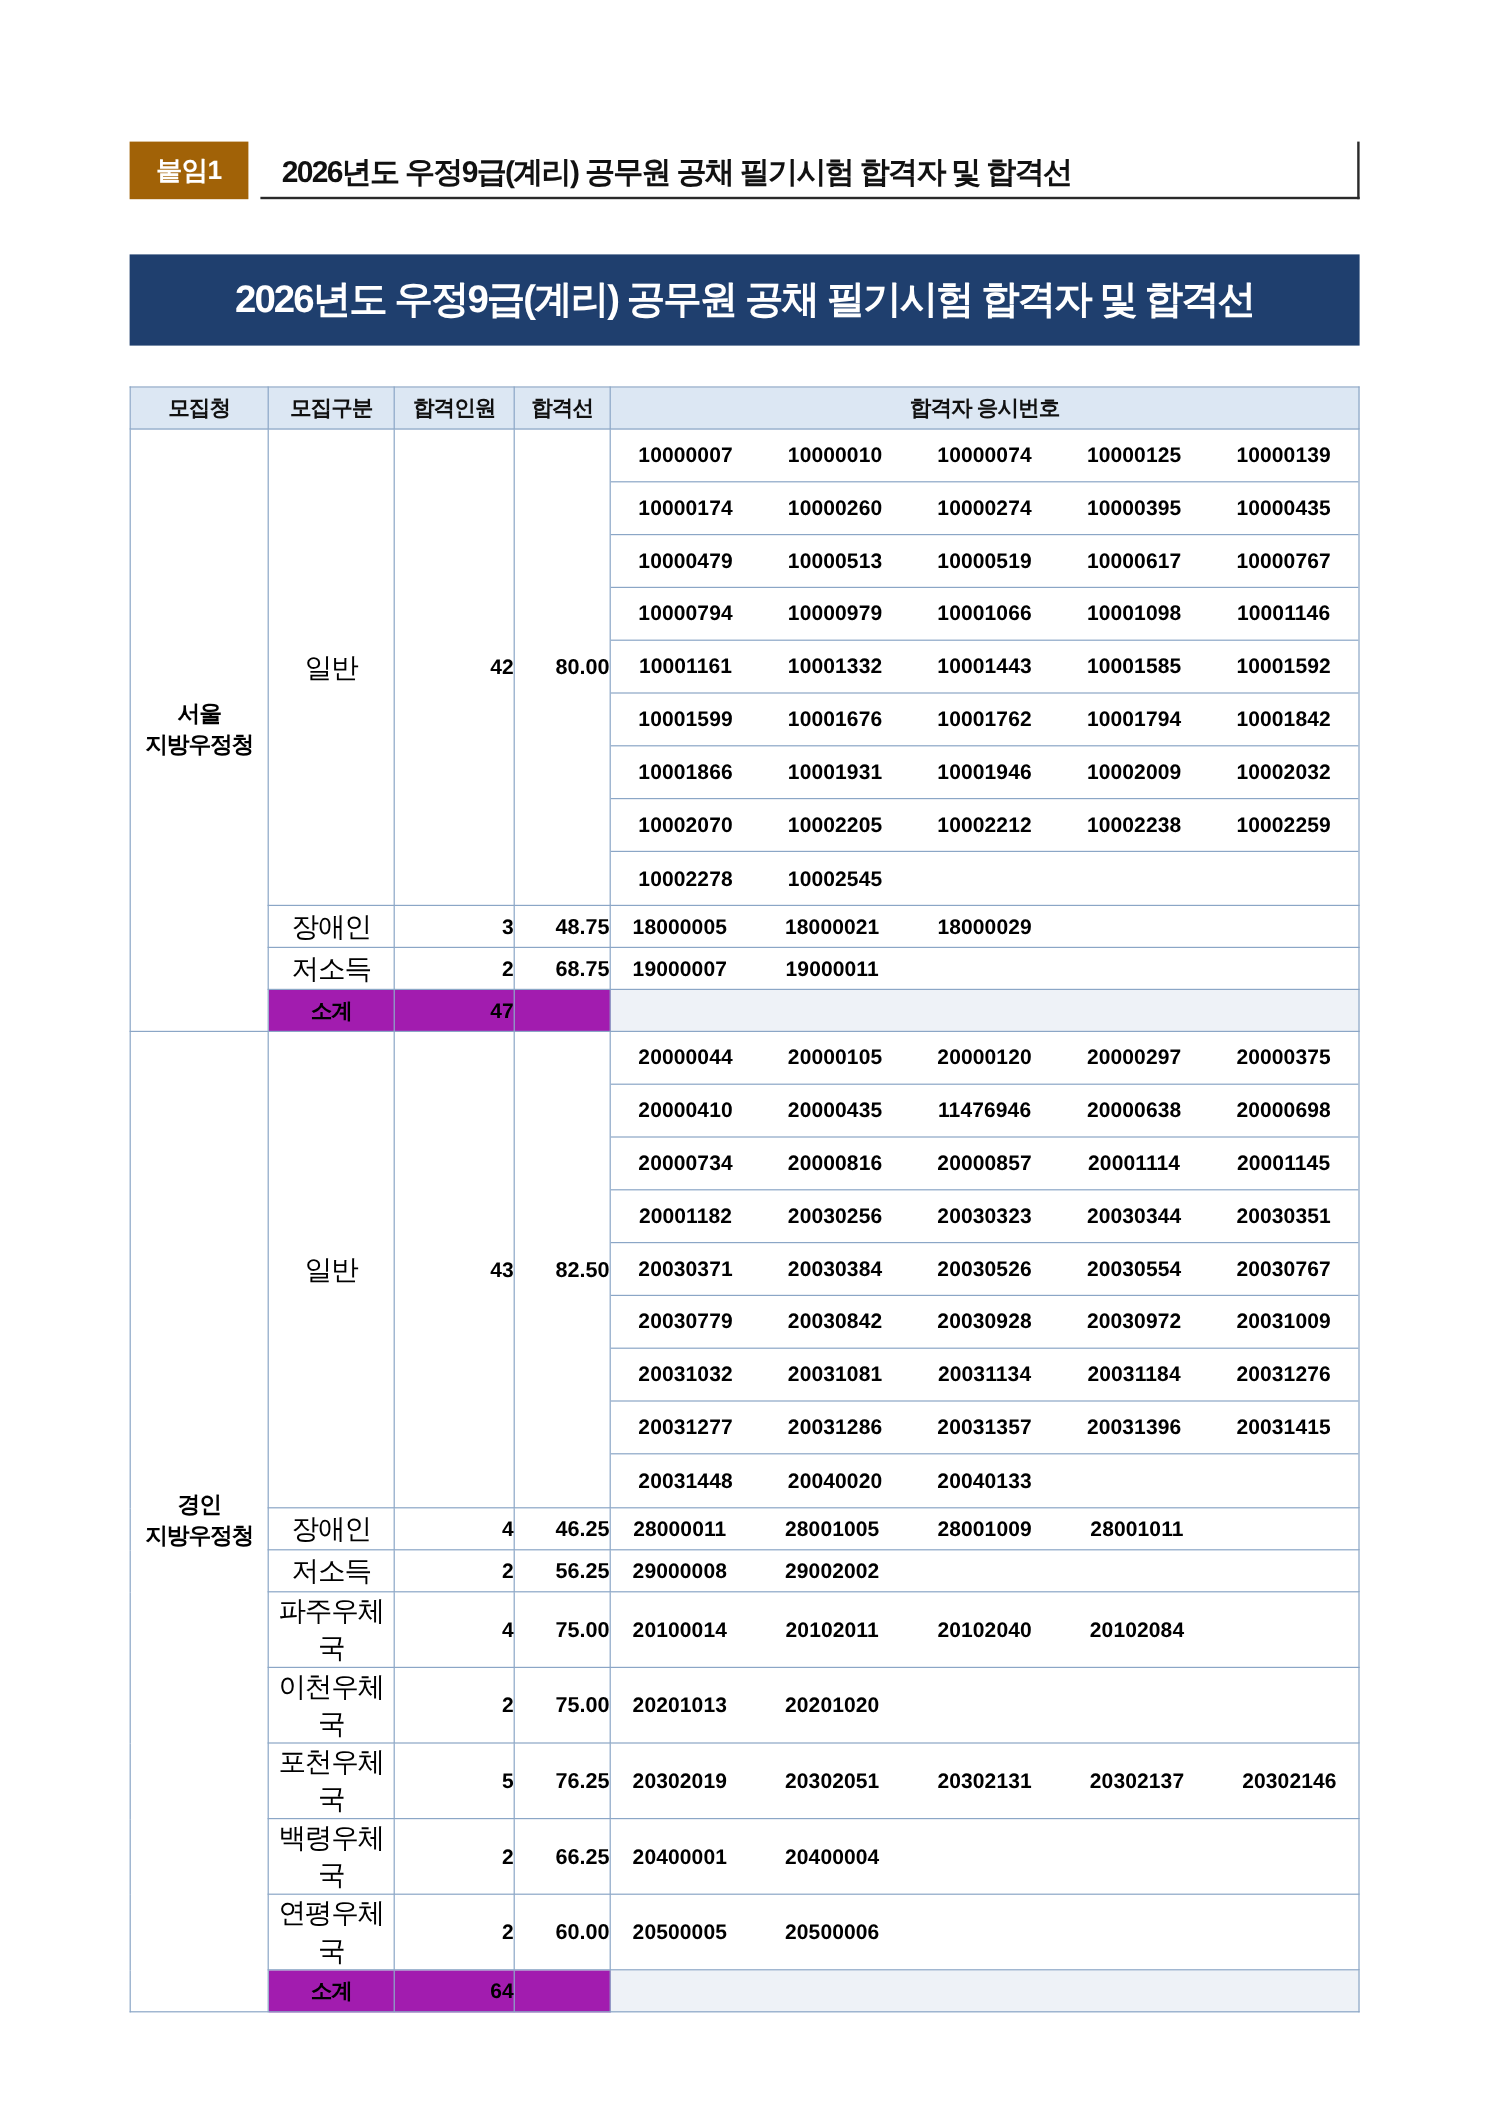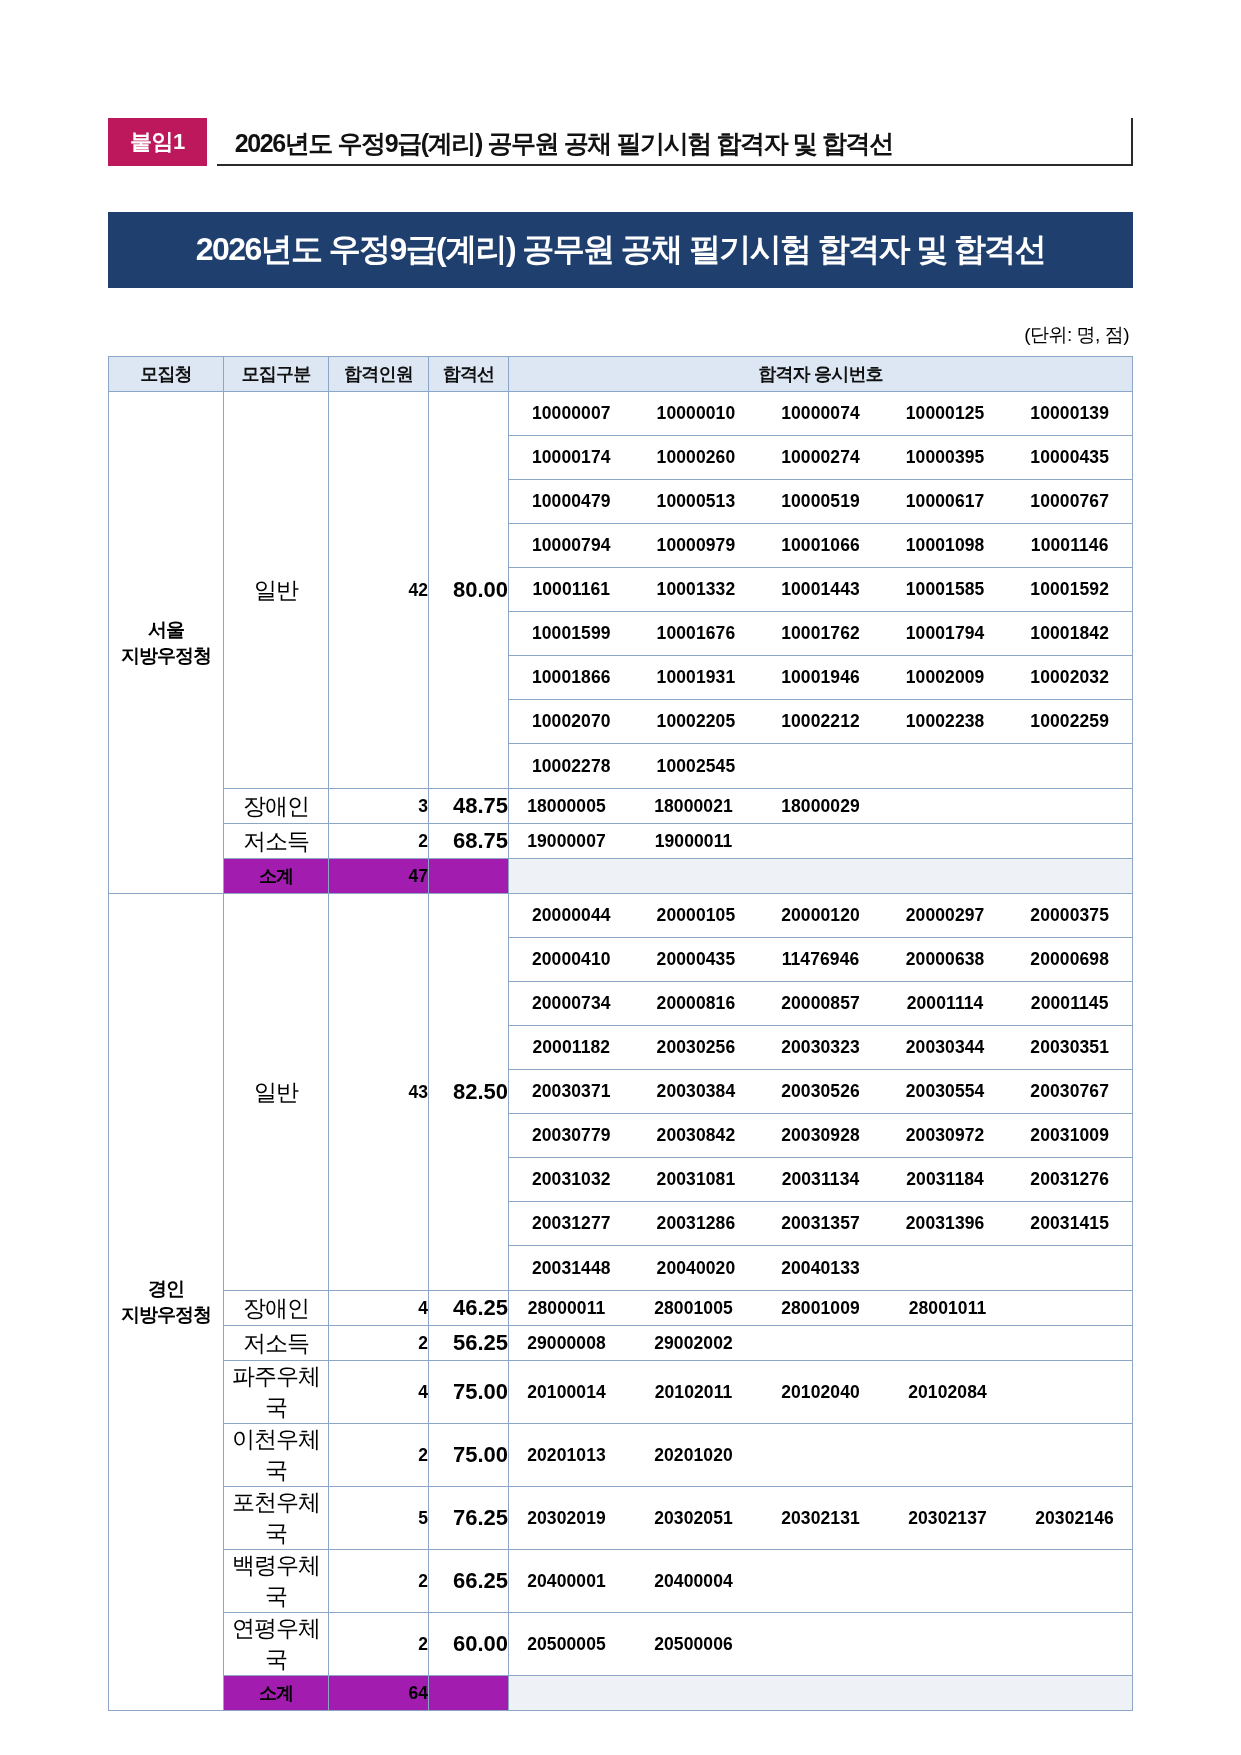--- a/index.html
+++ b/index.html
@@ -23,21 +23,21 @@
   }
 
   
   .attach-row {
     display: flex;
     align-items: stretch;
     height: 48px;
     margin-bottom: 46px;
   }
   .attach-tag {
-    background: #be185d;
+    background: #a16207;
     color: #ffffff;
     font-size: 22px;
     font-weight: bold;
     letter-spacing: -0.5px;
     display: flex;
     align-items: center;
     justify-content: center;
     padding: 0 22px;
     min-width: 96px;
     box-sizing: border-box;
@@ -124,21 +124,21 @@
   td.num {
     text-align: right;
     font-weight: bold;
     padding-right: 7px;
     font-size: 17.5px;
   }
   td.cut {
     text-align: right;
     font-weight: bold;
     padding-right: 6px;
-    font-size: 22px;
+    font-size: 18px;
   }
   td.numbers {
     padding: 0;
   }
   .subtotal td {
     background: #a21caf;
     font-weight: bold;
   }
   .subtotal td.cat {
     font-weight: bold;
@@ -182,21 +182,20 @@
     <div class="attach-tag">붙임1</div>
     <div class="attach-title-wrap">
       <span class="attach-title">2026년도 우정9급(계리) 공무원 공채 필기시험 합격자 및 합격선</span>
     </div>
   </div>
 
   <div class="banner">
     <span class="banner-text">2026년도 우정9급(계리) 공무원 공채 필기시험 합격자 및 합격선</span>
   </div>
 
-  <div class="unit-note">(단위: 명, 점)</div>
 
   <table class="result">
     <colgroup>
       <col style="width:115px">
       <col style="width:105px">
       <col style="width:100px">
       <col style="width:80px">
       <col>
     </colgroup>
     <thead>

